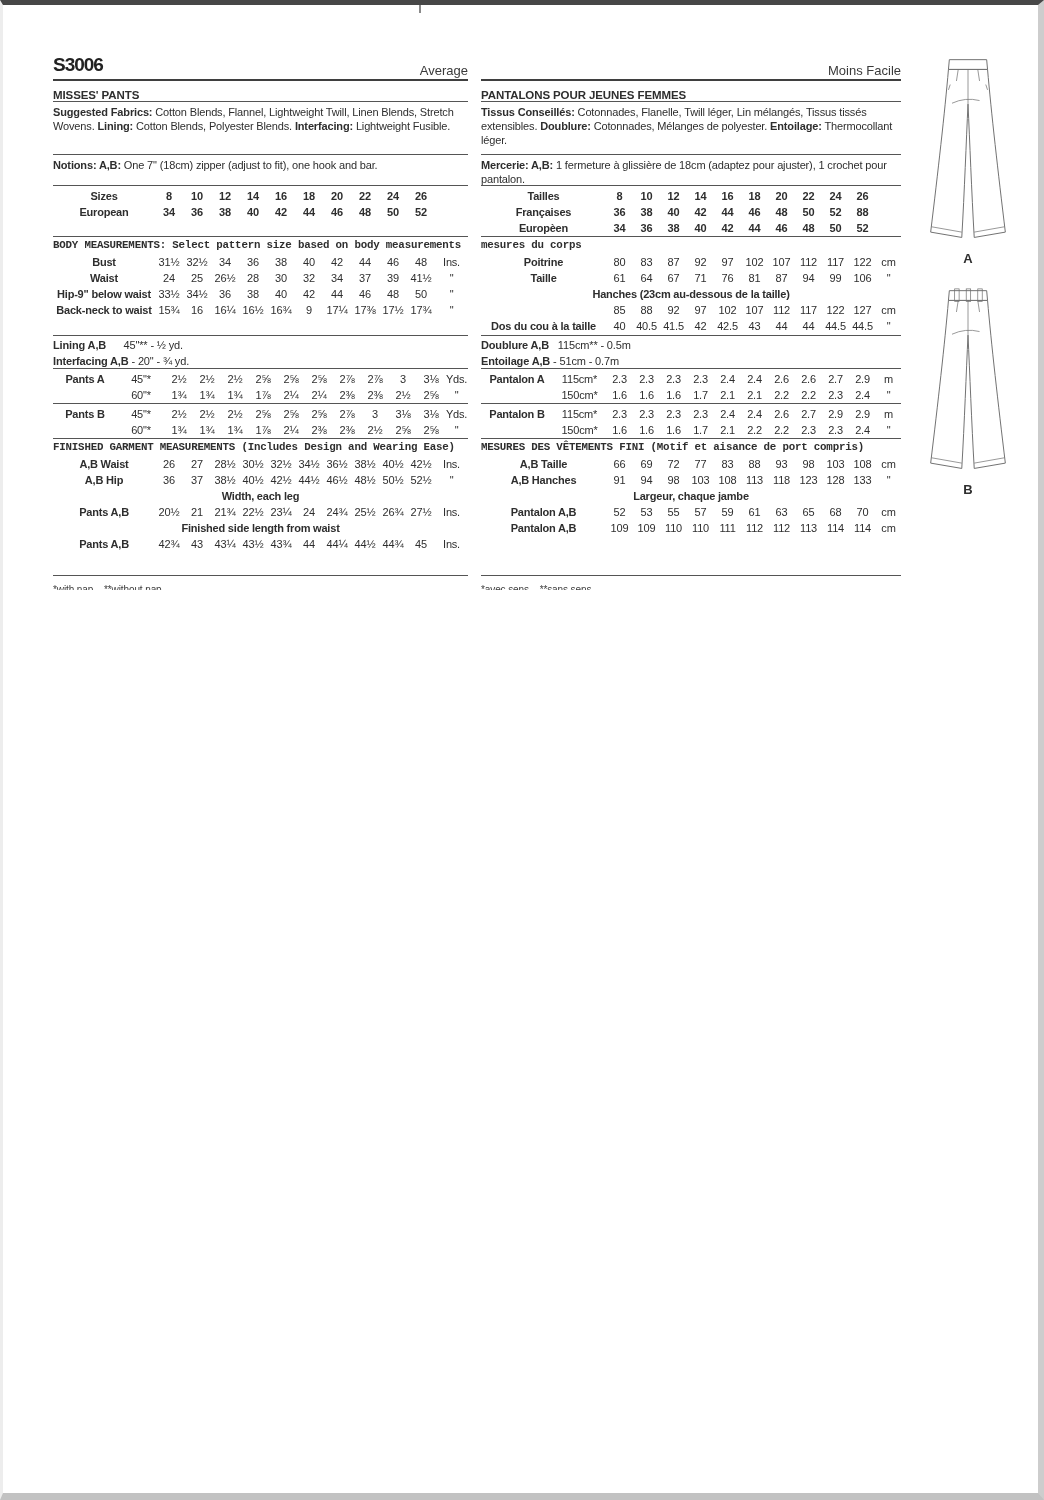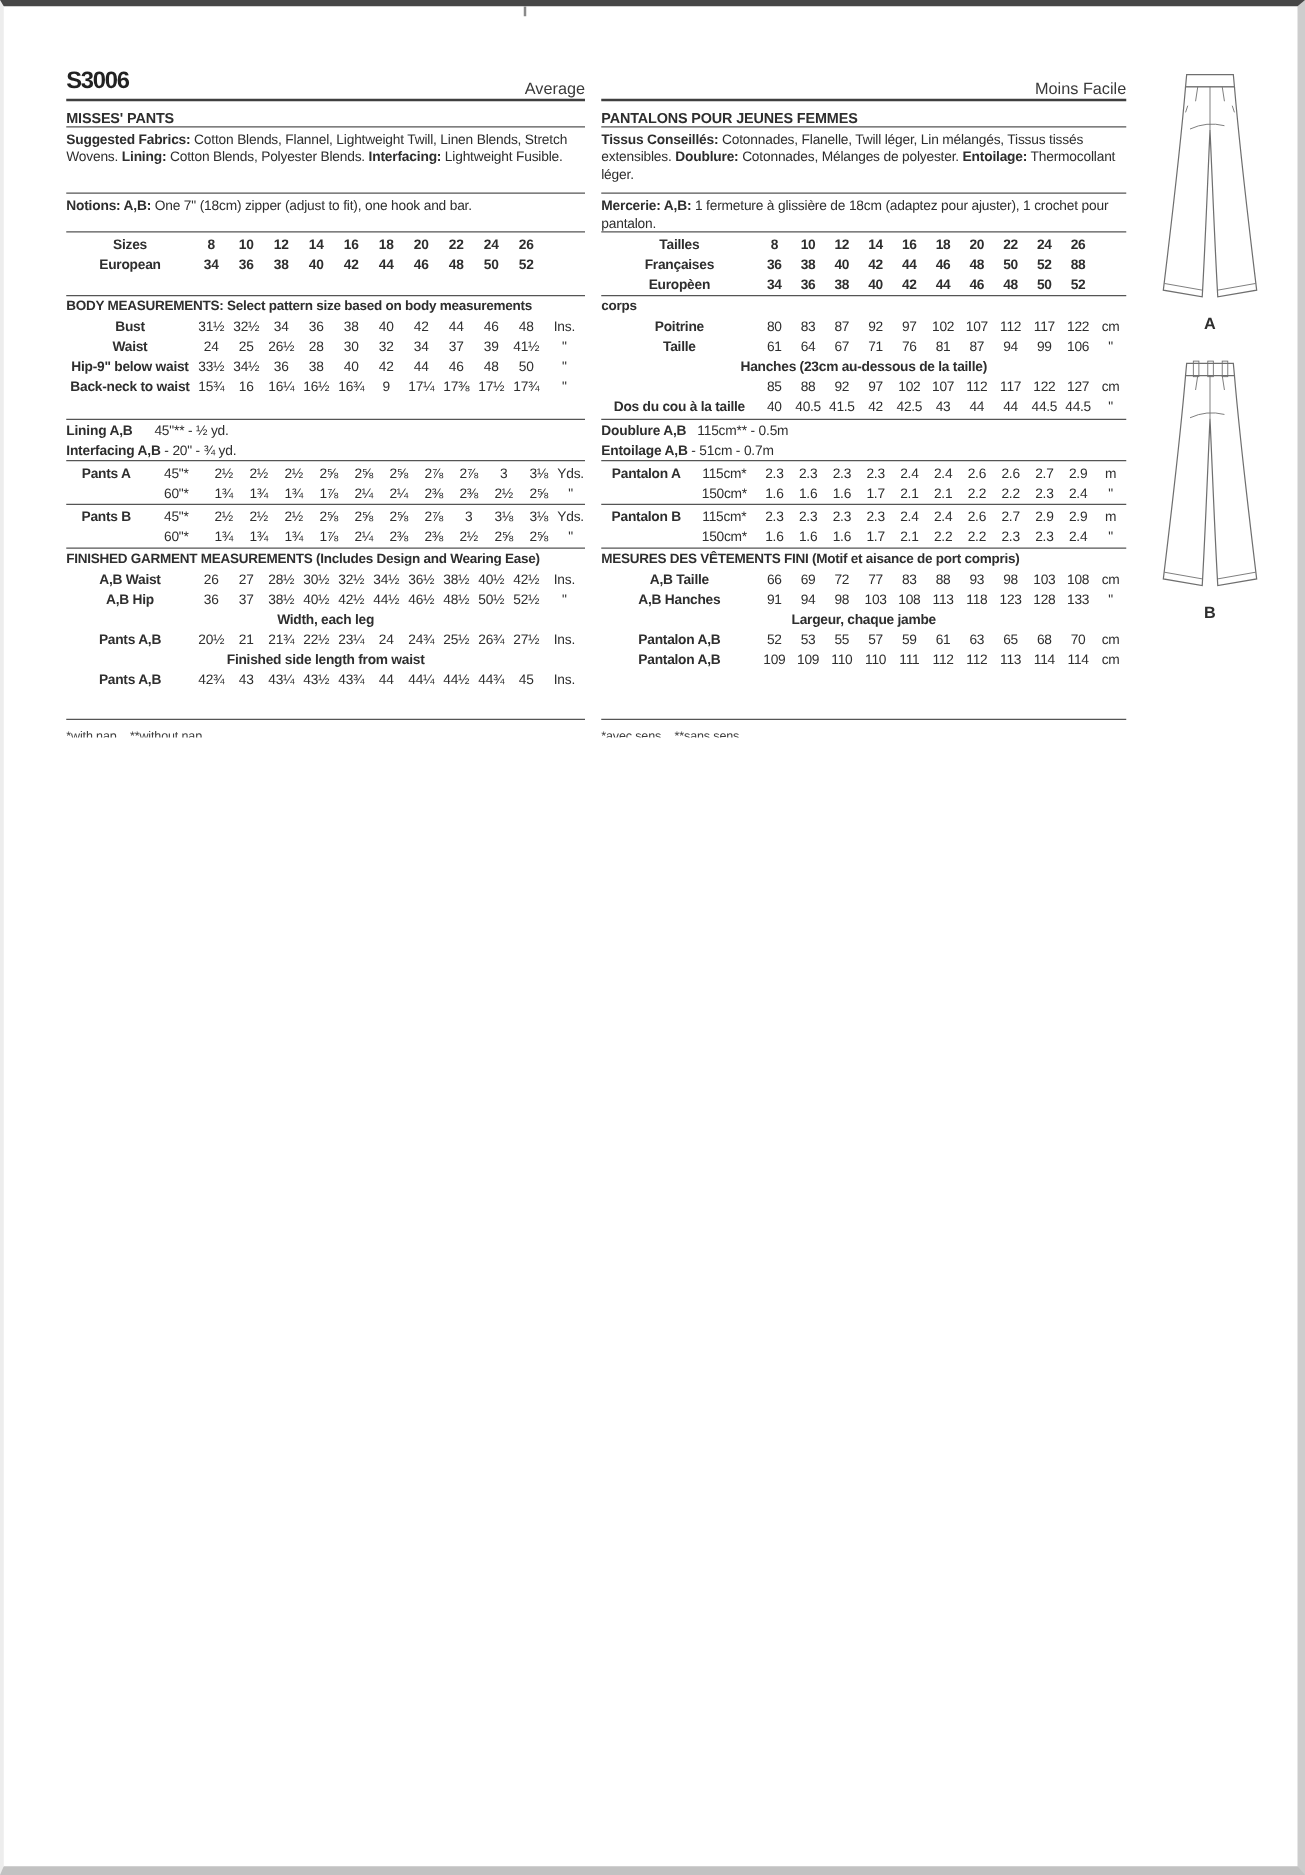--- a/index.html
+++ b/index.html
@@ -30,21 +30,21 @@
   .b-brand{height:34px;display:flex;align-items:flex-end;justify-content:space-between;padding-bottom:1px;}
   .brand-code{font-size:19px;font-weight:bold;letter-spacing:-1px;line-height:26px;color:#222;text-align:right;}
   .difficulty{font-size:13px;color:#3a3a3a;line-height:15px;}
   .b-title{height:20px;display:flex;align-items:flex-end;}
   .doc-title{font-size:11.5px;font-weight:bold;letter-spacing:-0.1px;}
   .b-para{height:52px;padding-top:3px;}
   .b-not{height:30px;padding-top:3px;}
   .para{font-size:11px;line-height:14px;letter-spacing:-0.15px;white-space:pre-wrap;}
   .b-sizes{height:50px;padding-top:2px;}
   .b-h{height:16px;display:flex;align-items:flex-end;}
-  .sec-h{font-size:10.8px;font-weight:bold;letter-spacing:-0.2px;line-height:15px;}
+  .sec-h{font-size:10.8px;font-weight:bold;letter-spacing:-0.2px;line-height:15px;font-family:Liberation Mono, monospace;}
   .b-body{height:82px;padding-top:1px;}
   .b-lin{height:32px;padding-top:1px;}
   .b-pants{height:34px;padding-top:2px;}
   .b-fin{height:96px;padding-top:1px;}
   .b-sp{height:24px;}
   .b-foot{height:14px;padding-top:3px;}
   .footnote{font-size:10px;color:#3c3c3c;white-space:pre-wrap;letter-spacing:-0.1px;}
   .line{font-size:11px;line-height:16px;letter-spacing:-0.15px;white-space:pre-wrap;}
 
   

